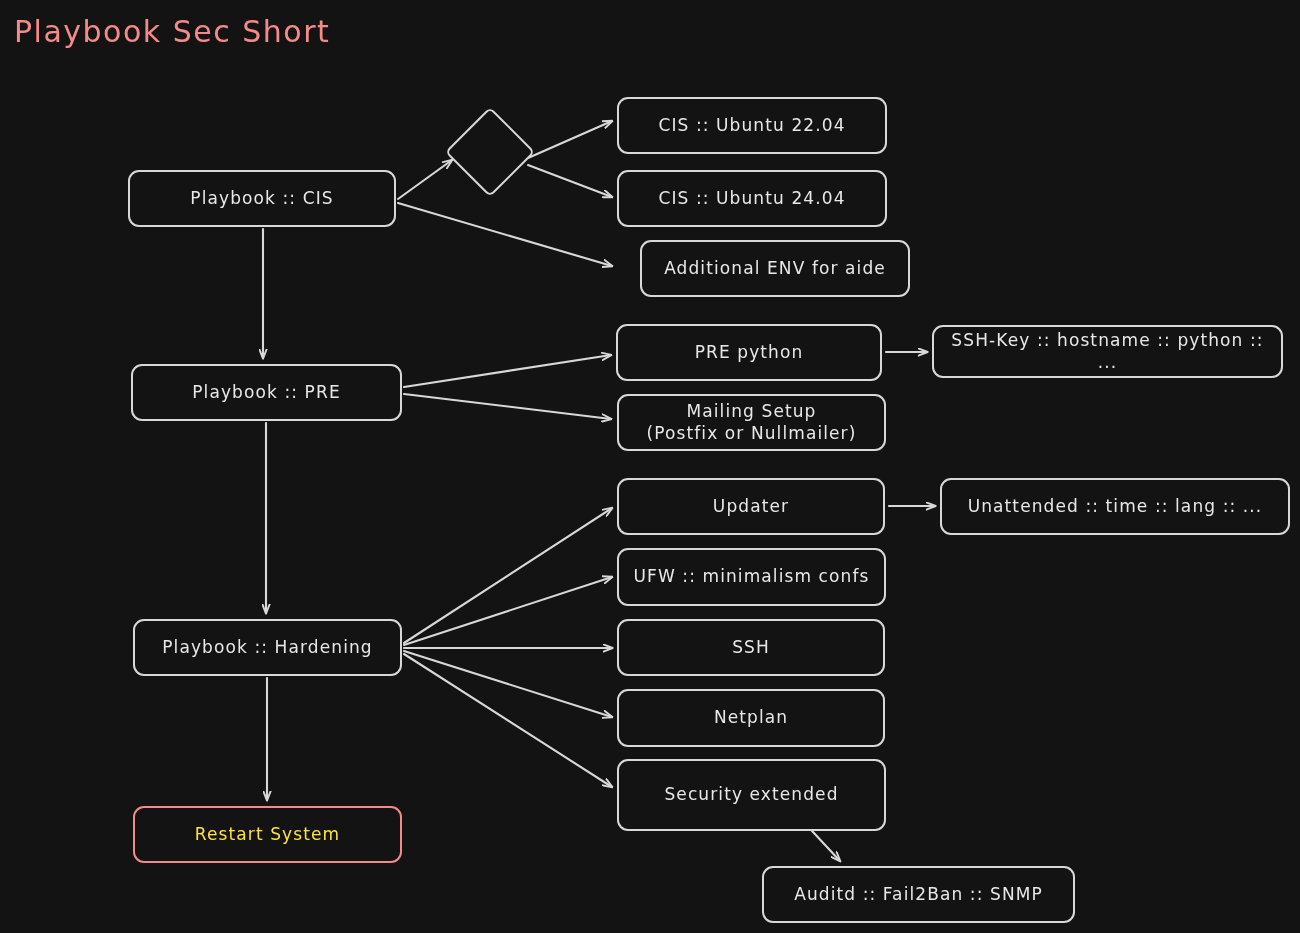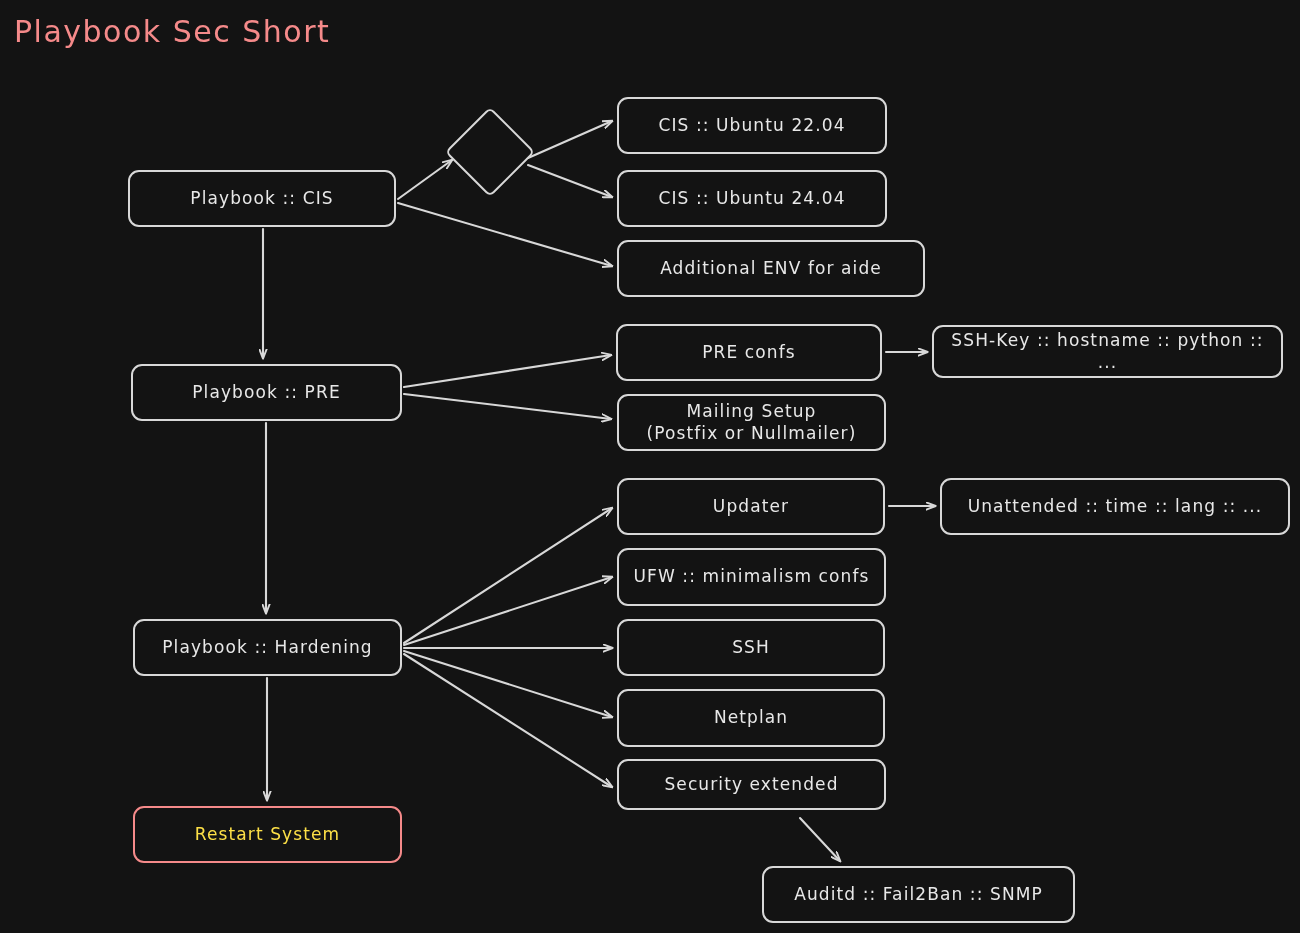--- a/index.html
+++ b/index.html
@@ -101,28 +101,28 @@
     <div class="node" style="left: 128px; top: 170px; width: 268px; height: 57px;">
       <span class="nlabel">Playbook :: CIS</span>
     </div>
     <div class="diamond" style="left: 458px; top: 120px; width: 64px; height: 64px;"></div>
     <div class="node" style="left: 617px; top: 97px; width: 270px; height: 57px;">
       <span class="nlabel">CIS :: Ubuntu 22.04</span>
     </div>
     <div class="node" style="left: 617px; top: 170px; width: 270px; height: 57px;">
       <span class="nlabel">CIS :: Ubuntu 24.04</span>
     </div>
-    <div class="node" style="left: 617px; top: 240px; width: 308px; height: 57px; justify-content: center;">
+    <div class="node" style="left: 640px; top: 240px; width: 270px; height: 57px; justify-content: center;">
       <span class="nlabel">Additional ENV for aide</span>
     </div>
     <div class="node" style="left: 131px; top: 364px; width: 271px; height: 57px;">
       <span class="nlabel">Playbook :: PRE</span>
     </div>
     <div class="node" style="left: 616px; top: 324px; width: 266px; height: 57px;">
-      <span class="nlabel">PRE confs</span>
+      <span class="nlabel">PRE python</span>
     </div>
     <div class="node" style="left: 932px; top: 325px; width: 351px; height: 53px;">
       <span class="nlabel">SSH-Key :: hostname :: python :: ...</span>
     </div>
     <div class="node" style="left: 617px; top: 394px; width: 269px; height: 57px;">
       <span class="nlabel">Mailing Setup
 (Postfix or Nullmailer)</span>
     </div>
     <div class="node" style="left: 133px; top: 619px; width: 269px; height: 57px;">
       <span class="nlabel">Playbook :: Hardening</span>
@@ -135,21 +135,21 @@
     </div>
     <div class="node" style="left: 617px; top: 548px; width: 269px; height: 58px;">
       <span class="nlabel">UFW :: minimalism confs</span>
     </div>
     <div class="node" style="left: 617px; top: 619px; width: 268px; height: 57px;">
       <span class="nlabel">SSH</span>
     </div>
     <div class="node" style="left: 617px; top: 689px; width: 268px; height: 58px;">
       <span class="nlabel">Netplan</span>
     </div>
-    <div class="node" style="left: 617px; top: 759px; width: 269px; height: 51px;">
+    <div class="node" style="left: 617px; top: 759px; width: 269px; height: 72px;">
       <span class="nlabel">Security extended</span>
     </div>
     <div class="node" style="left: 762px; top: 866px; width: 313px; height: 57px;">
       <span class="nlabel">Auditd :: Fail2Ban :: SNMP</span>
     </div>
     <div class="node danger" style="left: 133px; top: 806px; width: 269px; height: 57px;">
       <span class="nlabel">Restart System</span>
     </div>
   </div>
 

